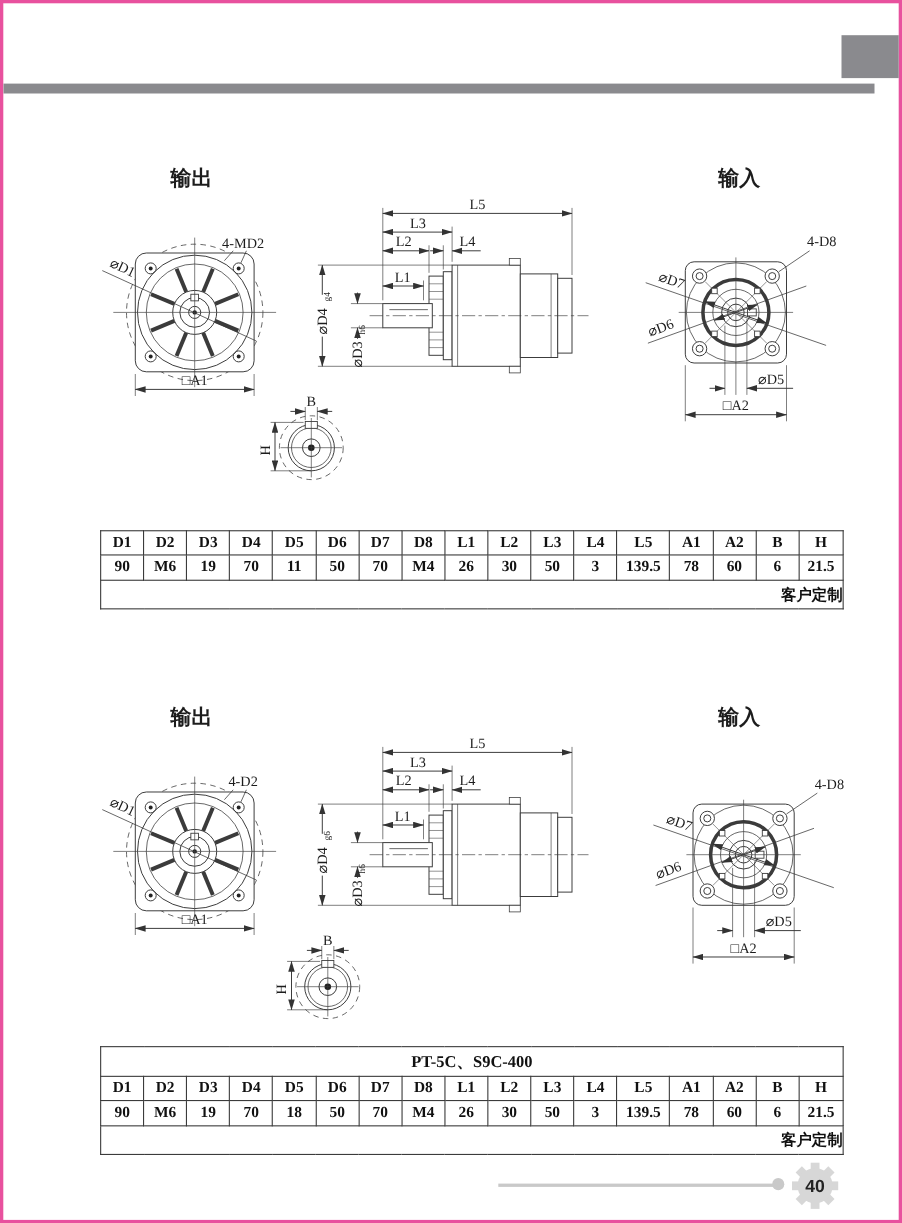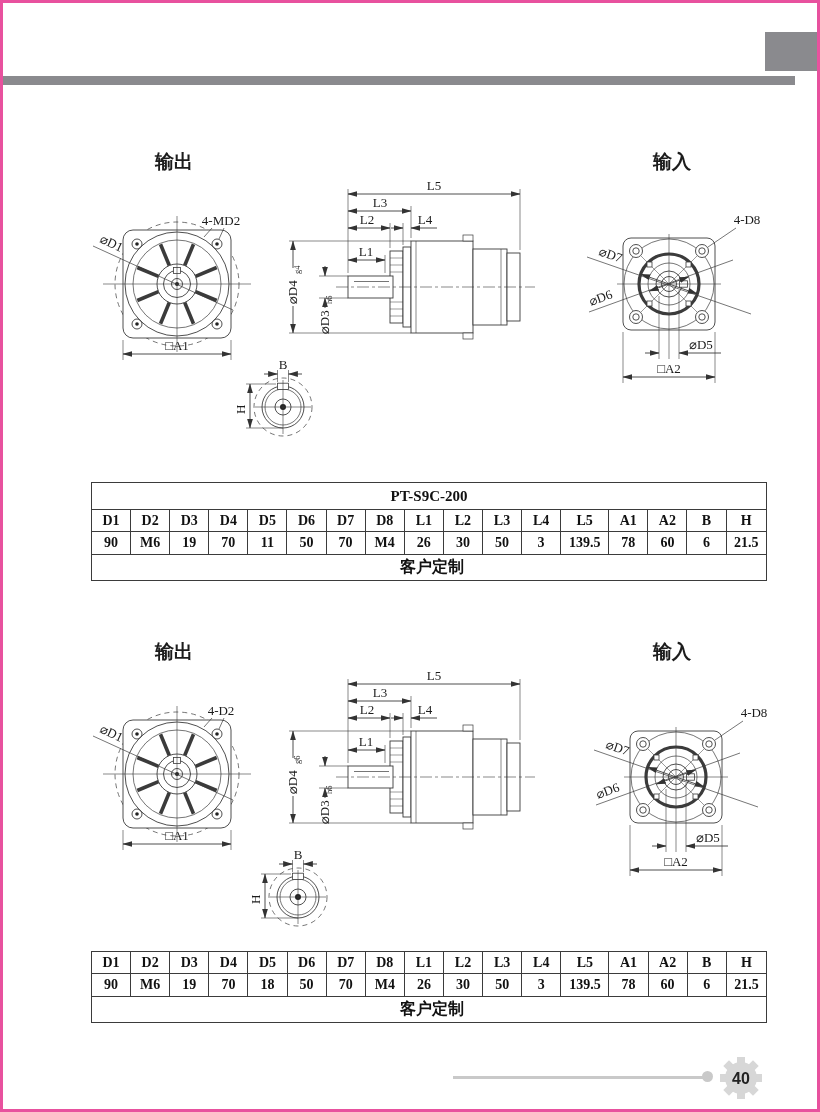--- a/index.html
+++ b/index.html
@@ -13,21 +13,21 @@
   .dimsm{font-family:"Liberation Serif","DejaVu Sans",serif;font-size:8.5px;}
   .cjk{font-family:"Liberation Sans",sans-serif;font-size:19px;font-weight:bold;}
   .drawset{position:absolute;left:50px;width:720px;height:330px;}
   table.spec{position:absolute;border-collapse:collapse;table-layout:fixed;width:676px;
              font-family:"Liberation Serif","DejaVu Sans",serif;color:#111;}
   table.spec td{border:1px solid #3b3b3b;text-align:center;font-size:14px;font-weight:bold;
                 padding:0;overflow:hidden;}
   table.spec tr.title td{height:26px;font-size:15px;}
   table.spec tr.hdr td{height:21px;}
   table.spec tr.val td{height:22px;}
-  table.spec tr.note td{height:25px;text-align:center;padding-left:6px;font-size:16px;font-family:Liberation Mono, monospace;}
+  table.spec tr.note td{height:25px;text-align:right;padding-left:6px;font-size:14px;font-family:Liberation Mono, monospace;}
   .pager-line{position:absolute;left:450px;top:1073px;width:252px;height:3px;background:#c9c9c9;}
   .pager-dot{position:absolute;left:699px;top:1068px;width:11px;height:11px;border-radius:50%;background:#c9c9c9;}
   .pager-gear{position:absolute;left:712px;top:1049px;}
   .pager-gear text{font-family:"Liberation Sans",sans-serif;font-size:16px;font-weight:bold;fill:#222;}
 </style>
 </head>
 <body>
 
 <div class="page">
 
@@ -219,23 +219,20 @@
         <col style="width:39px">
         <col style="width:39px">
         <col style="width:39px">
       <col style="width:48px">
         <col style="width:39px">
         <col style="width:39px">
         <col style="width:39px">
       <col style="width:40px">
     </colgroup>
     <tbody>
-        <tr class="title">
-          <td colspan="17">PT-S9C-200</td>
-        </tr>
     <tr class="hdr">
       <td>D1</td>
       <td>D2</td>
       <td>D3</td>
       <td>D4</td>
       <td>D5</td>
       <td>D6</td>
       <td>D7</td>
       <td>D8</td>
       <td>L1</td>
@@ -452,20 +449,23 @@
         <col style="width:39px">
         <col style="width:39px">
         <col style="width:39px">
       <col style="width:48px">
         <col style="width:39px">
         <col style="width:39px">
         <col style="width:39px">
       <col style="width:40px">
     </colgroup>
     <tbody>
+        <tr class="title">
+          <td colspan="17">PT-5C、S9C-400</td>
+        </tr>
     <tr class="hdr">
       <td>D1</td>
       <td>D2</td>
       <td>D3</td>
       <td>D4</td>
       <td>D5</td>
       <td>D6</td>
       <td>D7</td>
       <td>D8</td>
       <td>L1</td>

